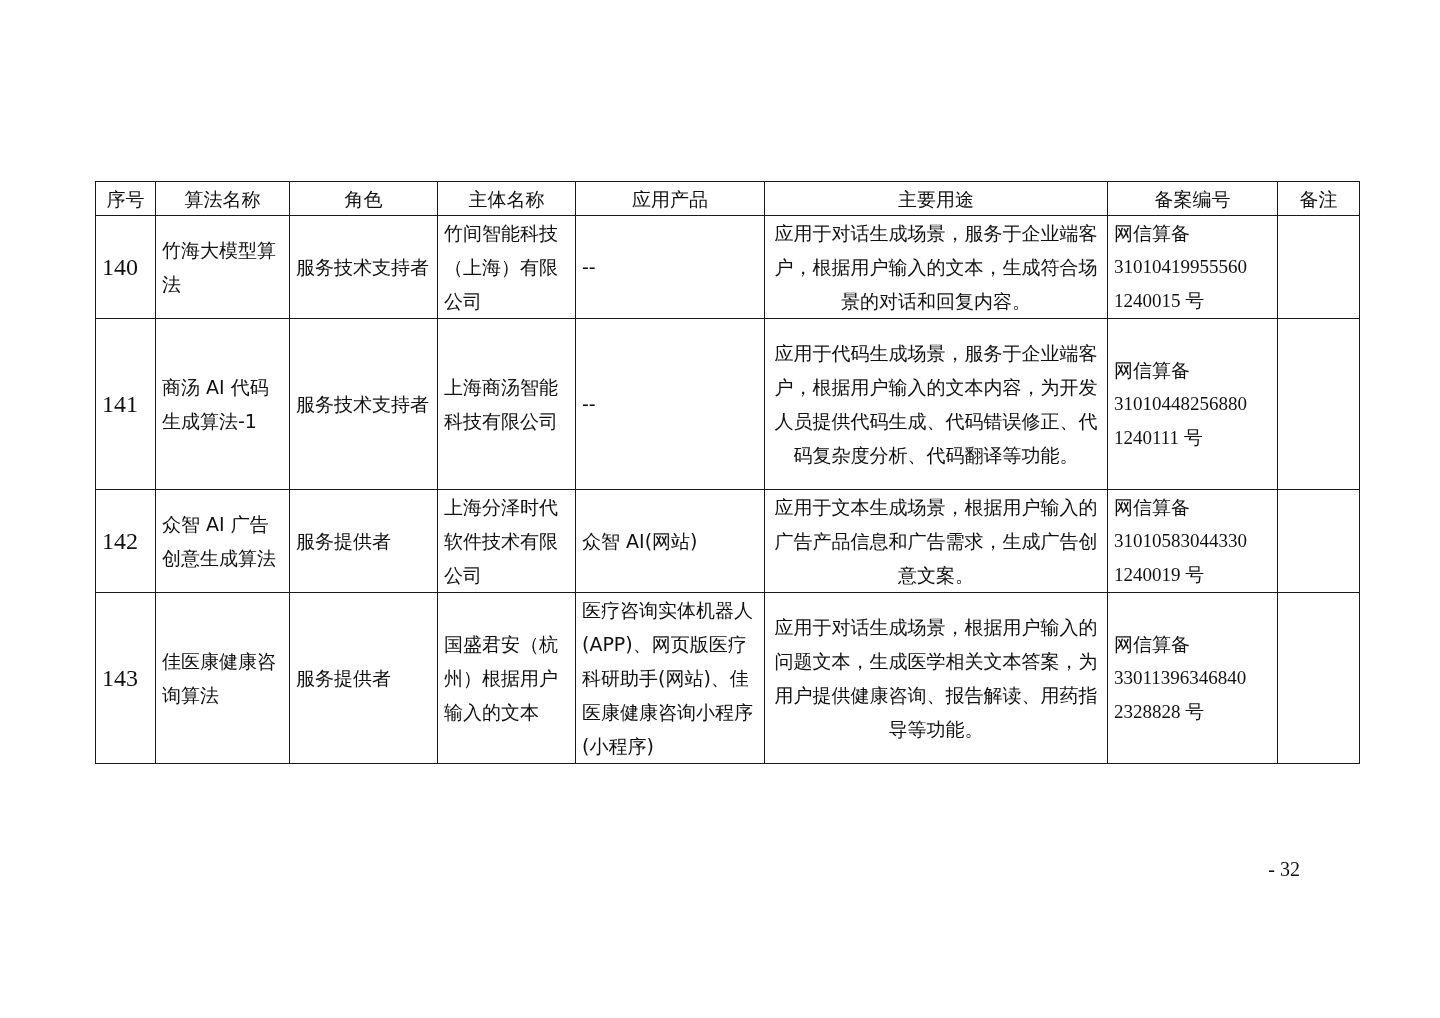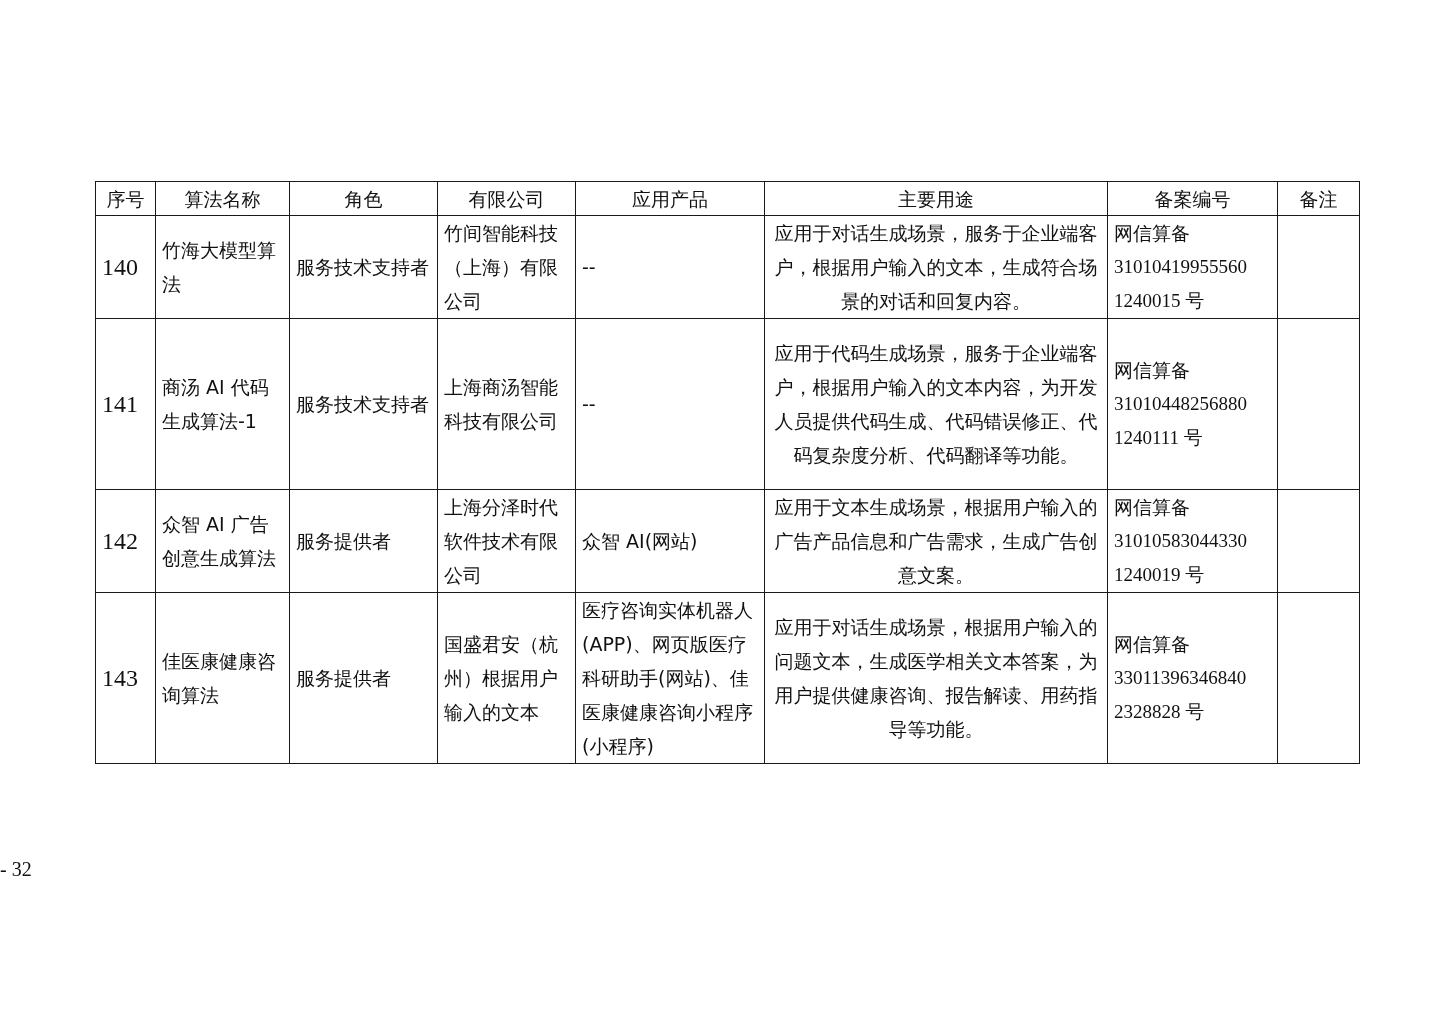--- a/index.html
+++ b/index.html
@@ -15,21 +15,21 @@
   table.reg td.cn { font-family: "DejaVu Sans", "Liberation Sans", sans-serif; }
   table.reg td.num { font-family: "Liberation Serif", "DejaVu Serif", serif; font-size: 24px; }
   table.reg td.usage { text-align: center; padding: 0 8px; }
   .reg-no { font-family: "Liberation Serif", serif; }
   .reg-no .l1 { font-family: "DejaVu Sans", "Liberation Sans", sans-serif; display: block; }
   .reg-no .l2, .reg-no .l3 { display: block; }
   tr.r140 td { height: 101px; }
   tr.r141 td { height: 170px; }
   tr.r142 td { height: 102px; }
   tr.r143 td { height: 170px; }
-  .page-num { position: absolute; left: 0; width: 1300px; top: 858px; text-align: left;
+  .page-num { position: absolute; left: 0; width: 1300px; top: 858px; text-align: right;
               font-family: "Liberation Serif", "DejaVu Serif", serif; font-size: 20px; color: #111; }
 </style>
 </head>
 <body>
 
 <div class="page">
   <table class="reg">
     <colgroup>
       <col style="width:60px">
         <col style="width:134px">
@@ -38,21 +38,21 @@
       <col style="width:189px">
         <col style="width:343px">
         <col style="width:170px">
         <col style="width:82px">
     </colgroup>
     <thead>
       <tr>
         <th>序号</th>
         <th>算法名称</th>
         <th>角色</th>
-        <th>有限公司</th>
+        <th>主体名称</th>
         <th>应用产品</th>
         <th>主要用途</th>
         <th>备案编号</th>
         <th>备注</th>
       </tr>
     </thead>
     <tbody>
       <tr class="r140">
         <td class="num">140</td>
         <td class="cn">竹海大模型算法</td>

